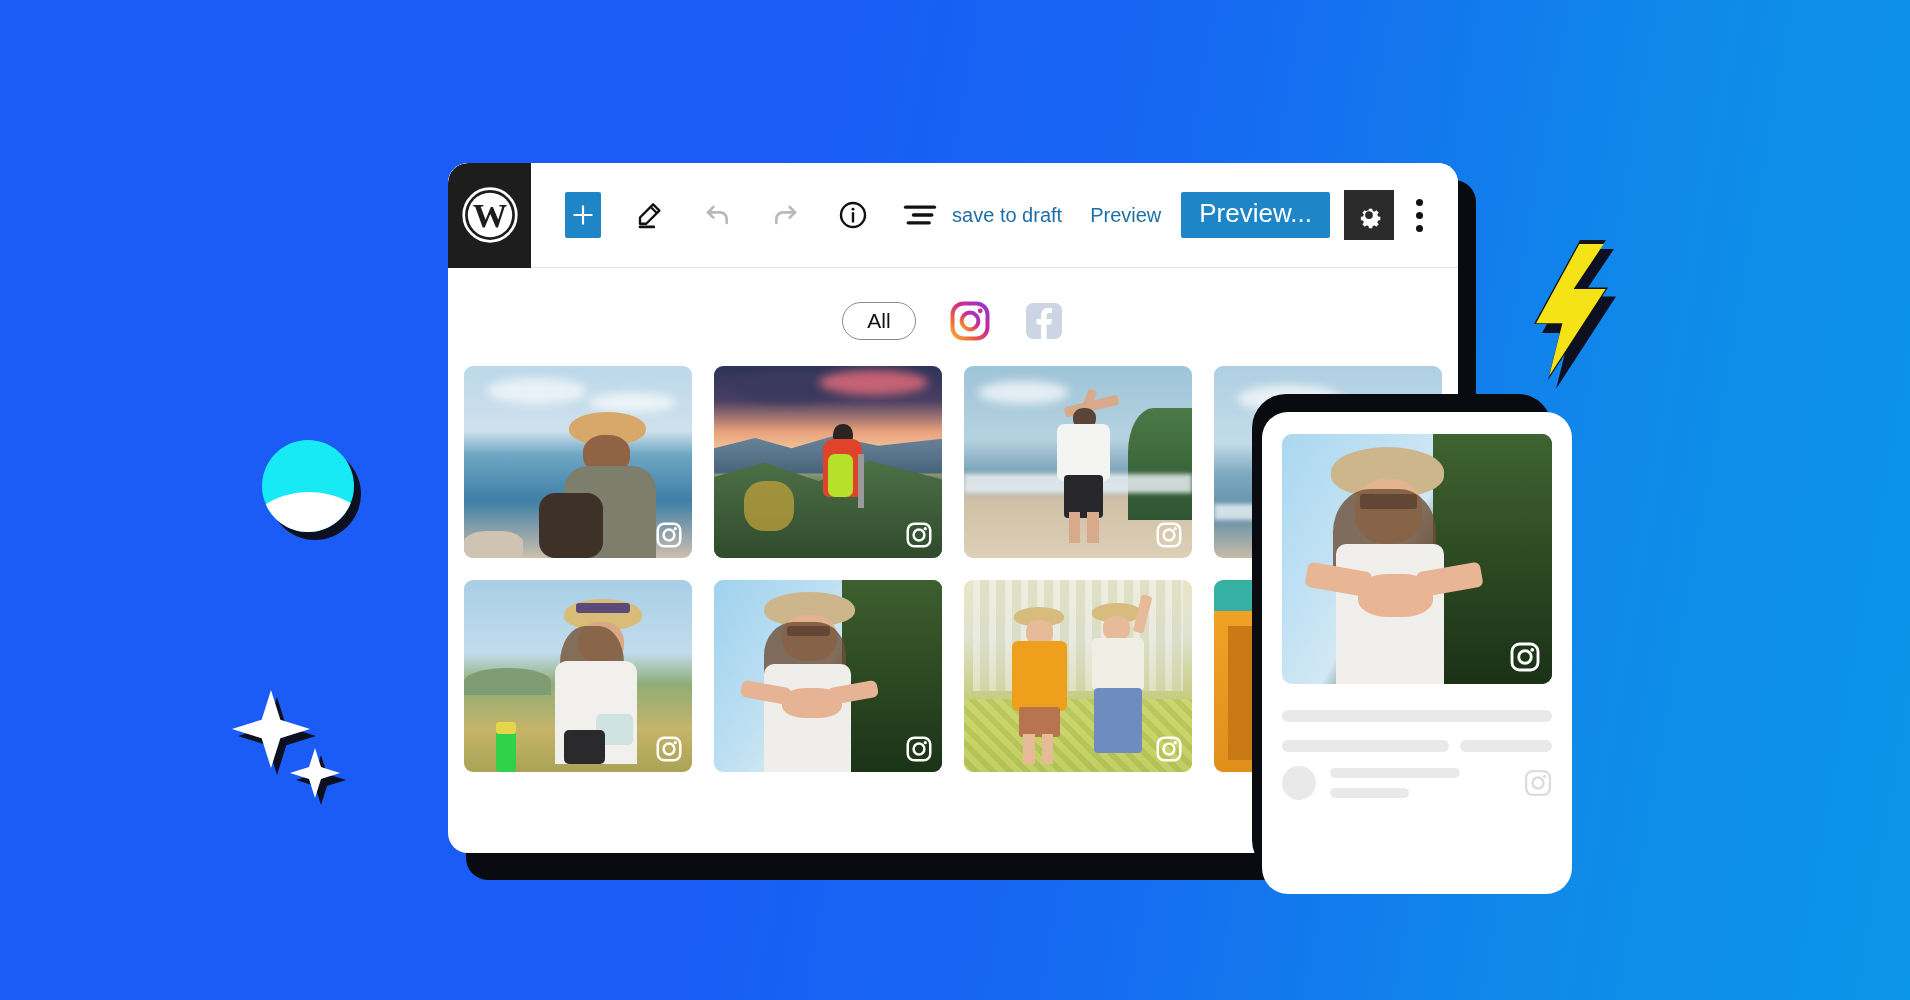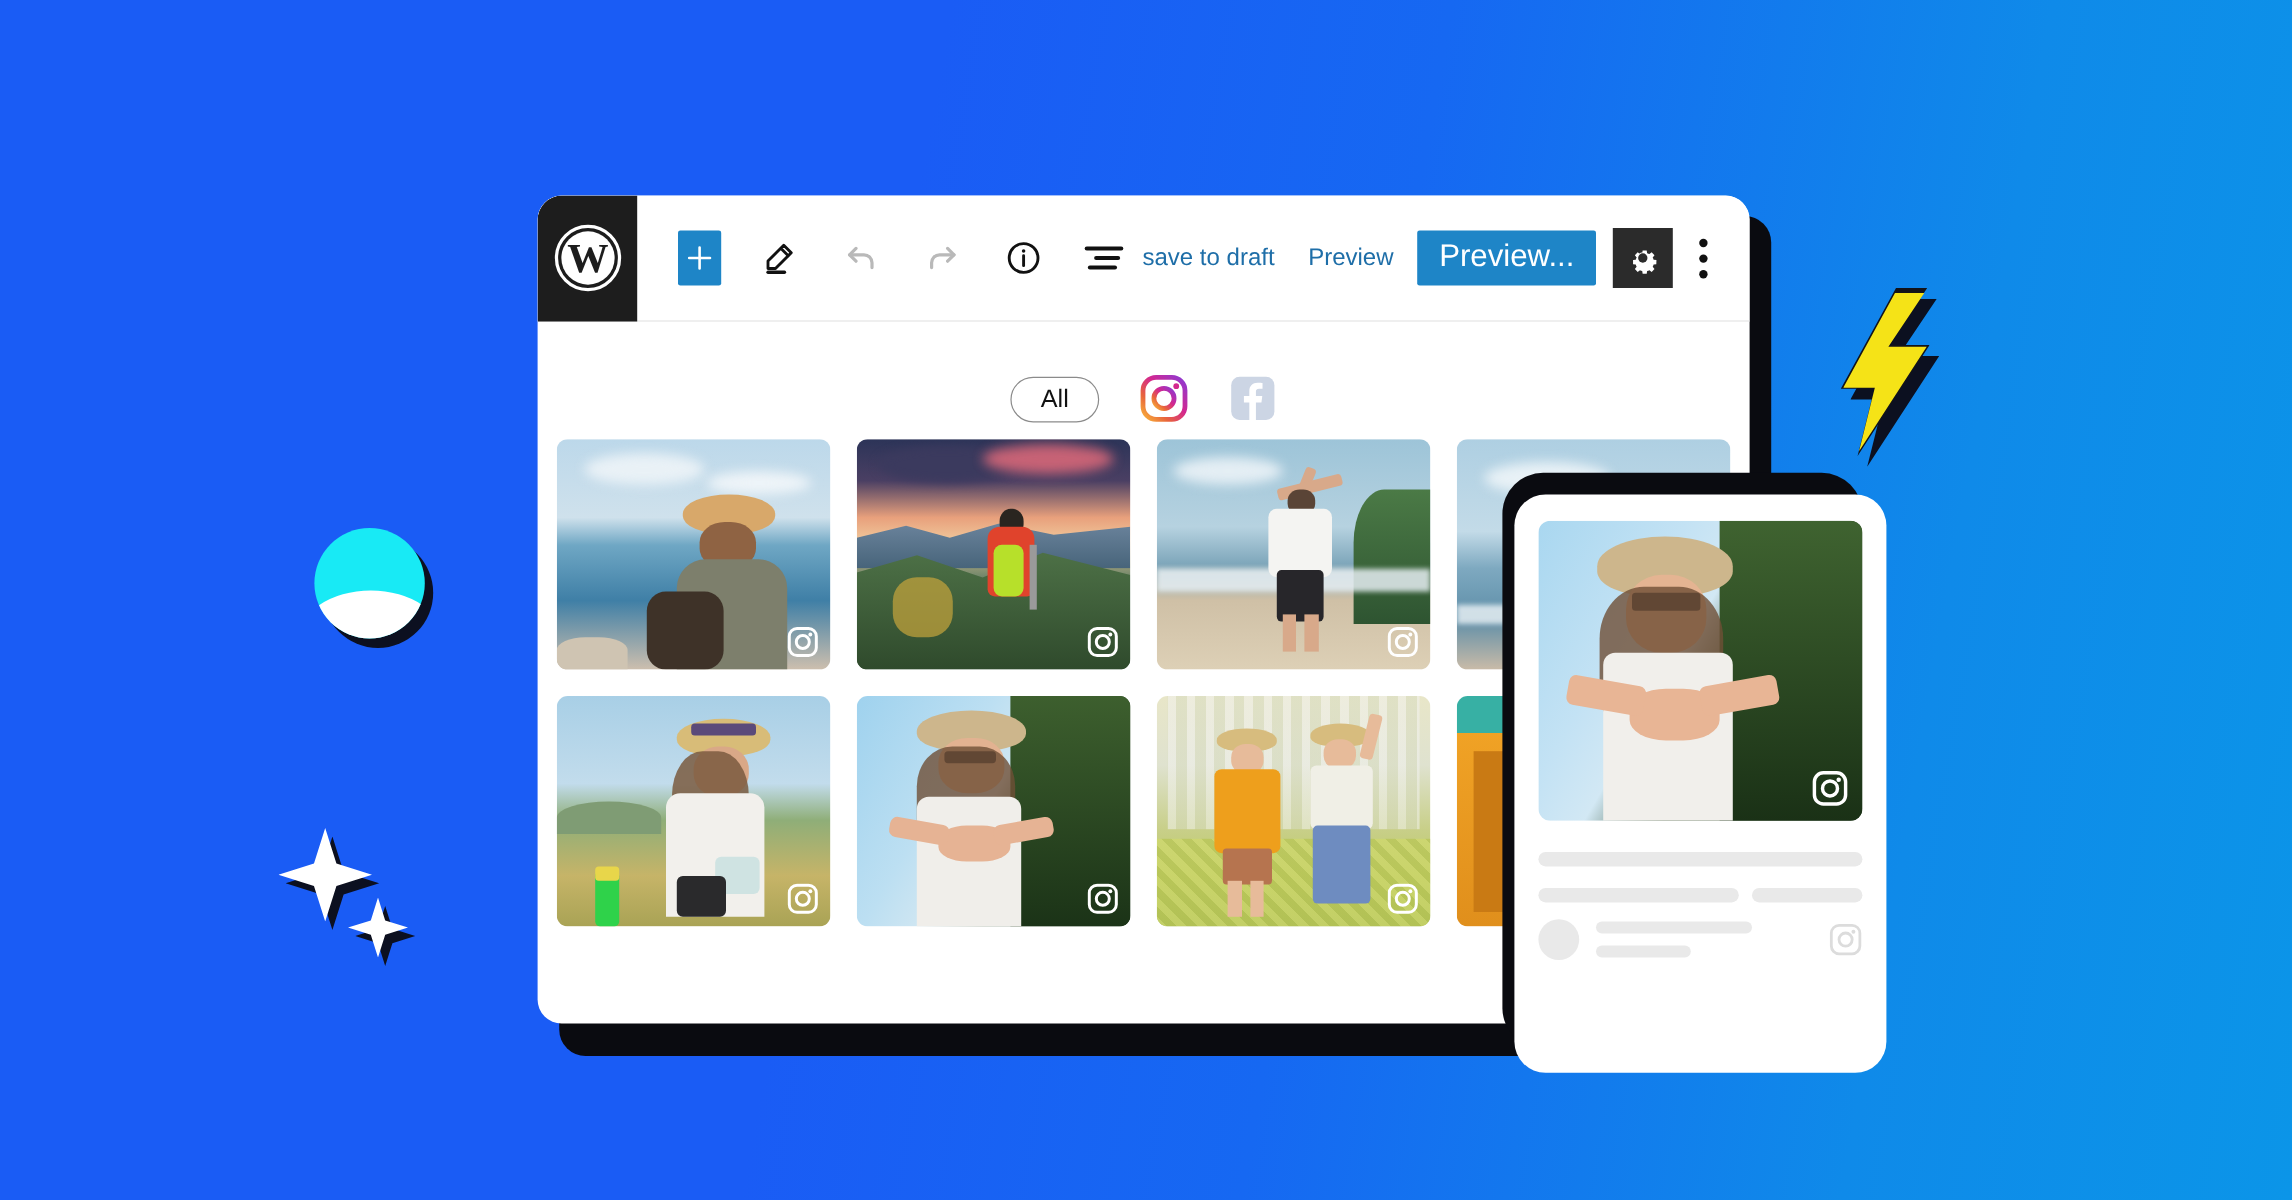--- a/index.html
+++ b/index.html
@@ -111,21 +111,21 @@
   }
   #more-menu {
     width: 34px; height: 50px; margin-left: 8px; display: flex;
     flex-direction: column; align-items: center; justify-content: center; gap: 6px; cursor: pointer;
   }
   #more-menu span { width: 7px; height: 7px; border-radius: 50%; background: #111; display:block; }
 
   
   #feed-area { padding: 22px 28px 0; position: relative; }
   #filter-row {
-    display: flex; align-items: flex-end; justify-content: center; gap: 34px; height: 62px;
+    display: flex; align-items: center; justify-content: center; gap: 34px; height: 62px;
   }
   #filter-all {
     border: 1.5px solid #8b8b8b; border-radius: 20px; padding: 6px 24px;
     font-size: 21px; color: #111; background: #fff; cursor: pointer;
   }
   .filter-icon { width: 40px; height: 40px; cursor: pointer; }
 
   #photo-grid {
     display: grid; grid-template-columns: repeat(4, 228px);
     gap: 22px; justify-content: center; padding-top: 14px;

